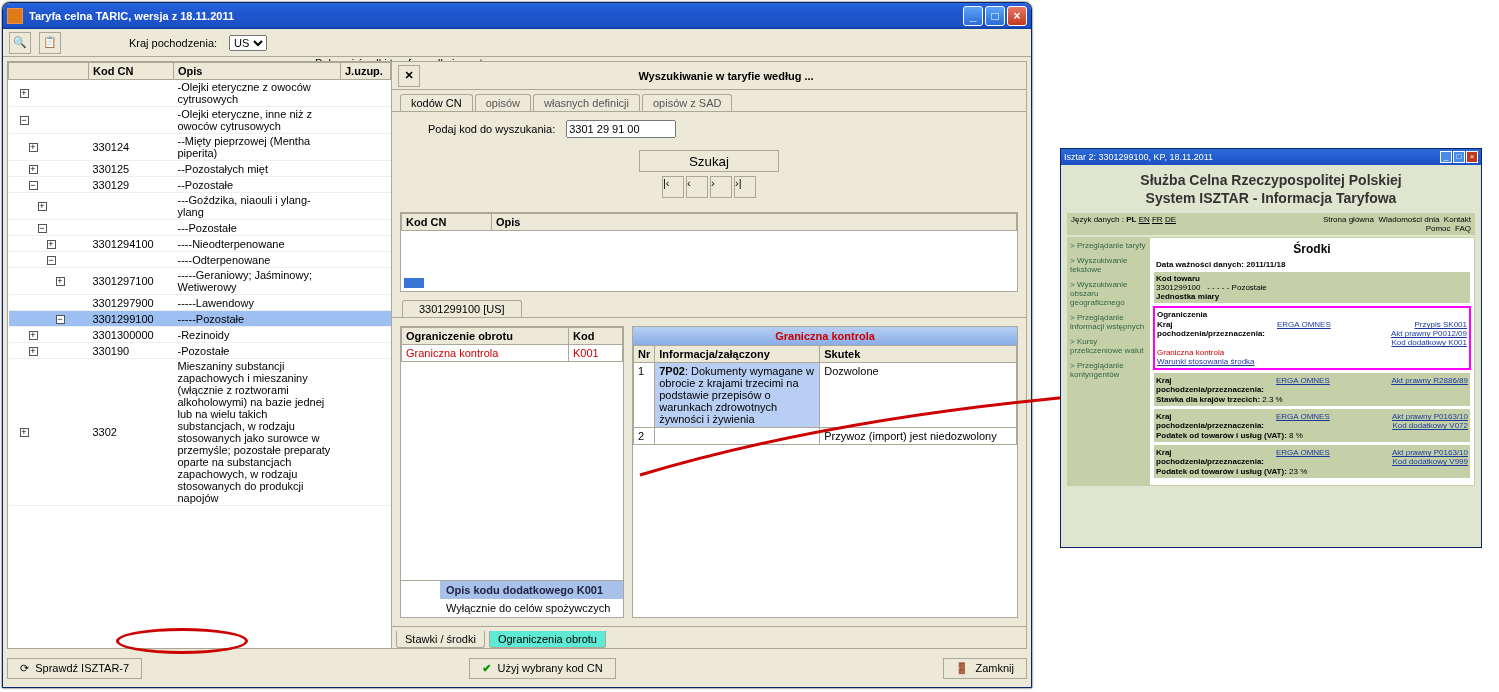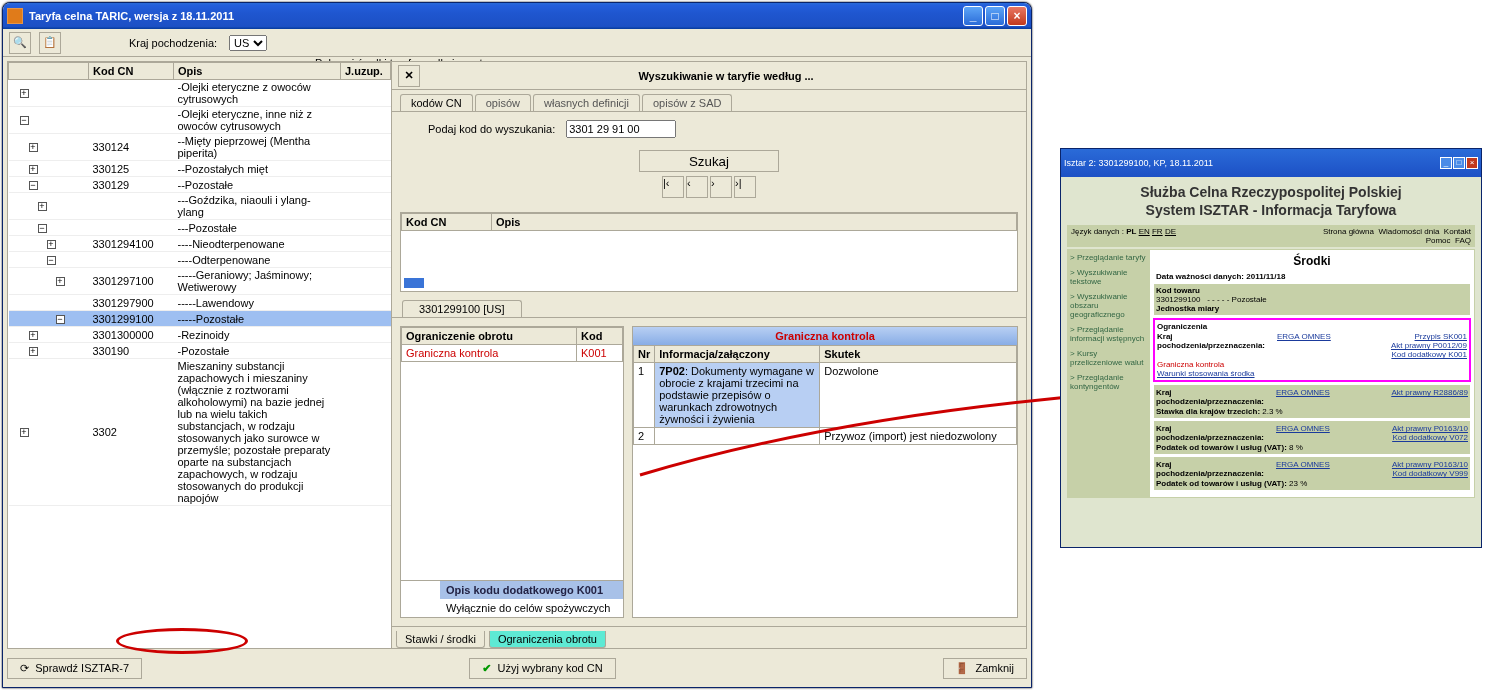--- a/index.html
+++ b/index.html
@@ -68,21 +68,21 @@
   .bottom-tabs .bt.active{ background:#5eead4;}
   .ellipse-anno{ position:absolute; border:3px solid #c00; border-radius:50%; pointer-events:none;}
   .footer { position:absolute; bottom:4px; left:4px; right:4px; height:30px; display:flex; align-items:center; gap:8px;}
   .footer .fbtn { border:1px solid #aca899; background:#ece9d8; padding:3px 12px; display:flex; align-items:center; gap:6px;}
   .footer .spacer{ flex:1;}
   .check{ color:#090; font-weight:bold;}
   .closeico{ color:#b00; font-weight:bold;}
 
   
   .isz-window { position:absolute; left:1060px; top:148px; width:422px; height:400px; border:1px solid #0a246a; background:#dfe5cf; font-size:9px;}
-  .isz-title { height:28px; background:linear-gradient(#2a6bd8,#1c50c5); color:#fff; display:flex; align-items:center; padding:0 3px; font-size:9px;}
+  .isz-title { height:16px; background:linear-gradient(#2a6bd8,#1c50c5); color:#fff; display:flex; align-items:center; padding:0 3px; font-size:9px;}
   .isz-title .btns{ margin-left:auto; display:flex; gap:1px;}
   .isz-title .b{ width:12px;height:12px;border:1px solid #fff;background:#4a8be7;font-size:8px;line-height:10px;text-align:center;}
   .isz-title .b.close{ background:#c1391d;}
   .isz-body{ padding:6px; position:relative;}
   .isz-head{ text-align:center; font-size:14px; font-weight:bold; color:#333; line-height:1.3;}
   .isz-langbar{ font-size:8px; padding:2px 4px; margin-top:6px; background:#c6d0a8; display:flex;}
   .isz-langbar .r{ margin-left:auto; text-align:right;}
   .isz-main{ display:flex; margin-top:2px;}
   .isz-side{ width:82px; background:#c6d0a8; font-size:8px; padding:4px 3px; color:#364;}
   .isz-side div{ margin-bottom:6px;}
@@ -271,21 +271,21 @@
           <span class="t">3301299100 [US]</span>
         </div>
 
         <div class="tariff-area">
 
           <div class="leftbox">
             <table>
               <tbody>
                   <tr>
                 <th>Ograniczenie obrotu</th>
-                <th style="width:46px">Kod</th>
+                <th style="width:54px">Kod</th>
               </tr>
               <tr>
                 <td class="red">Graniczna kontrola</td>
                 <td class="red">K001</td>
               </tr>
             </tbody>
               </table>
             <div class="bot">
               <div class="h">Opis kodu dodatkowego K001</div>
               <div class="d">Wyłącznie do celów spożywczych</div>

